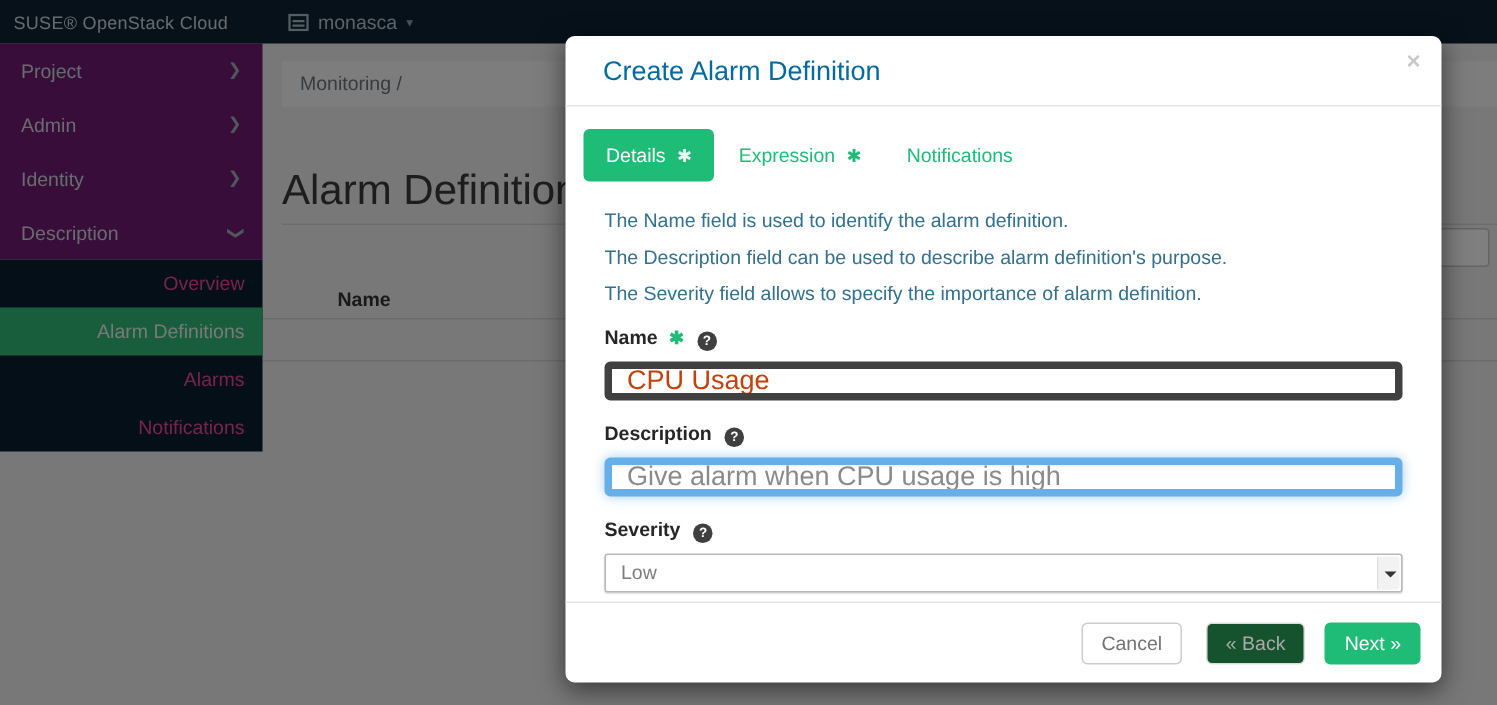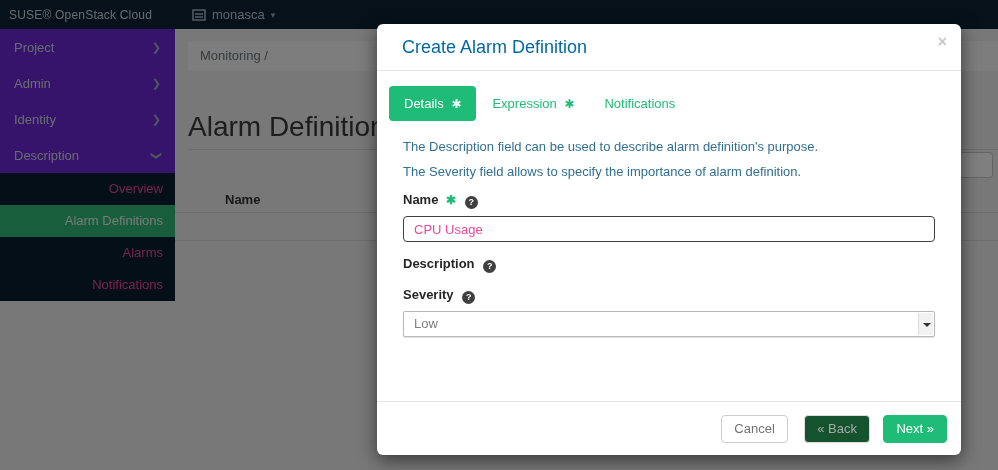--- a/index.html
+++ b/index.html
@@ -9,21 +9,21 @@
   
   .topbar { position:absolute; top:0; left:0; width:998px; height:29px; background:#0d2334; z-index:10;
             display:flex; align-items:center; }
   .brand { color:#cdd8de; font-size:12px; padding-left:9px; width:192px; letter-spacing:.2px; }
   .context { display:flex; align-items:center; gap:6px; color:#b9c7d1; font-size:13px; cursor:pointer;justify-content:center; }
   .context svg { display:block; }
   .context .caret { font-size:9px; color:#8fa2ae; }
 
   
   .sidebar { position:absolute; top:29px; left:0; width:175px; z-index:5; }
-  .nav-main { background:#6d28d9; }
+  .nav-main { background:#701a75; }
   .nav-item { height:36px; padding:0 14px; display:flex; align-items:center; justify-content:space-between;
               color:#cfd9df; font-size:13px; cursor:pointer; }
   .chev { color:#9fb0ba; font-size:11px; line-height:1; }
   .chev.down { display:inline-block; transform:rotate(90deg); }
   .nav-sub { background:#0b1f30; }
   .sub-item { height:32px; line-height:32px; text-align:right; padding-right:12px;
               color:#ec4899; font-size:13px; cursor:pointer; }
   .sub-item.active { background:#30ba78; color:#eaf6ef; }
 
   
@@ -57,22 +57,22 @@
   .tab-link + .tab-link { margin-left:30px; }
   .req { color:#1fbc77; margin-left:4px; font-size:12px; }
   .tab-active .req { color:#eafff4; }
 
   .modal-body { padding:19px 26px 0 26px; }
   .help-text { font-size:13px; color:#31708f; margin:0 0 11px; line-height:1.05; }
   .field-label { display:block; font-size:13px; font-weight:bold; color:#262626; margin:14px 0 7px; }
   .help-icon { display:inline-block; width:13px; height:13px; border-radius:50%; background:#3f3f3f;
                color:#fff; font-size:9px; font-weight:bold; text-align:center; line-height:13px;
                margin-left:5px; vertical-align:-1px; }
-  .text-input { width:100%; height:26px; border:1px solid #404040; border-radius:4px; padding:0 10px;
-                font-size:13px; color:#ec4899; font-family:"Liberation Sans", sans-serif; background:#fff; }
+  .text-input { width:100%; height:26px; border:5px solid #404040; border-radius:4px; padding:0 10px;
+                font-size:18px; color:#c2410c; font-family:"Liberation Sans", sans-serif; background:#fff; }
   .text-input::placeholder { color:#8a8a8a; }
   .text-input.focused { border-color:#66afe9; outline:0;
                 box-shadow:inset 0 1px 1px rgba(0,0,0,.075), 0 0 8px rgba(102,175,233,.6); }
   .select-box { position:relative; width:100%; height:26px; border:1px solid #b8b8b8; border-radius:2px;
                 font-size:13px; color:#7d7d7d; line-height:24px; padding:0 10px; background:#fff;
                 box-shadow:0 1px 1px rgba(0,0,0,.12); cursor:pointer; }
   .select-caret { position:absolute; right:1px; top:1px; bottom:1px; width:15px; background:#f2f2f2;
                   border-left:1px solid #ddd; border-radius:0 2px 2px 0; }
   .select-caret:after { content:""; position:absolute; left:4px; top:10px; border-left:4px solid transparent;
                   border-right:4px solid transparent; border-top:4px solid #333; }
@@ -153,34 +153,36 @@
     <a class="tab-link">
       <span>Expression</span>
       <span class="req">✱</span>
     </a>
     <a class="tab-link">
       <span>Notifications</span>
     </a>
   </div>
 
   <div class="modal-body">
+    <p class="help-text">The Name field is used to identify the alarm definition.</p>
     <p class="help-text">The Description field can be used to describe alarm definition's purpose.</p>
     <p class="help-text">The Severity field allows to specify the importance of alarm definition.</p>
 
     <label class="field-label">
       <span>Name</span>
       <span class="req">✱</span>
       <span class="help-icon">?</span>
     </label>
     <input class="text-input" type="text" value="CPU Usage" style="">
 
     <label class="field-label">
       <span>Description</span>
       <span class="help-icon">?</span>
     </label>
+    <input class="text-input focused" type="text" placeholder="Give alarm when CPU usage is high" style="">
 
     <label class="field-label">
       <span>Severity</span>
       <span class="help-icon">?</span>
     </label>
     <div class="select-box">
       <span>Low</span>
       <span class="select-caret"></span>
     </div>
   </div>

